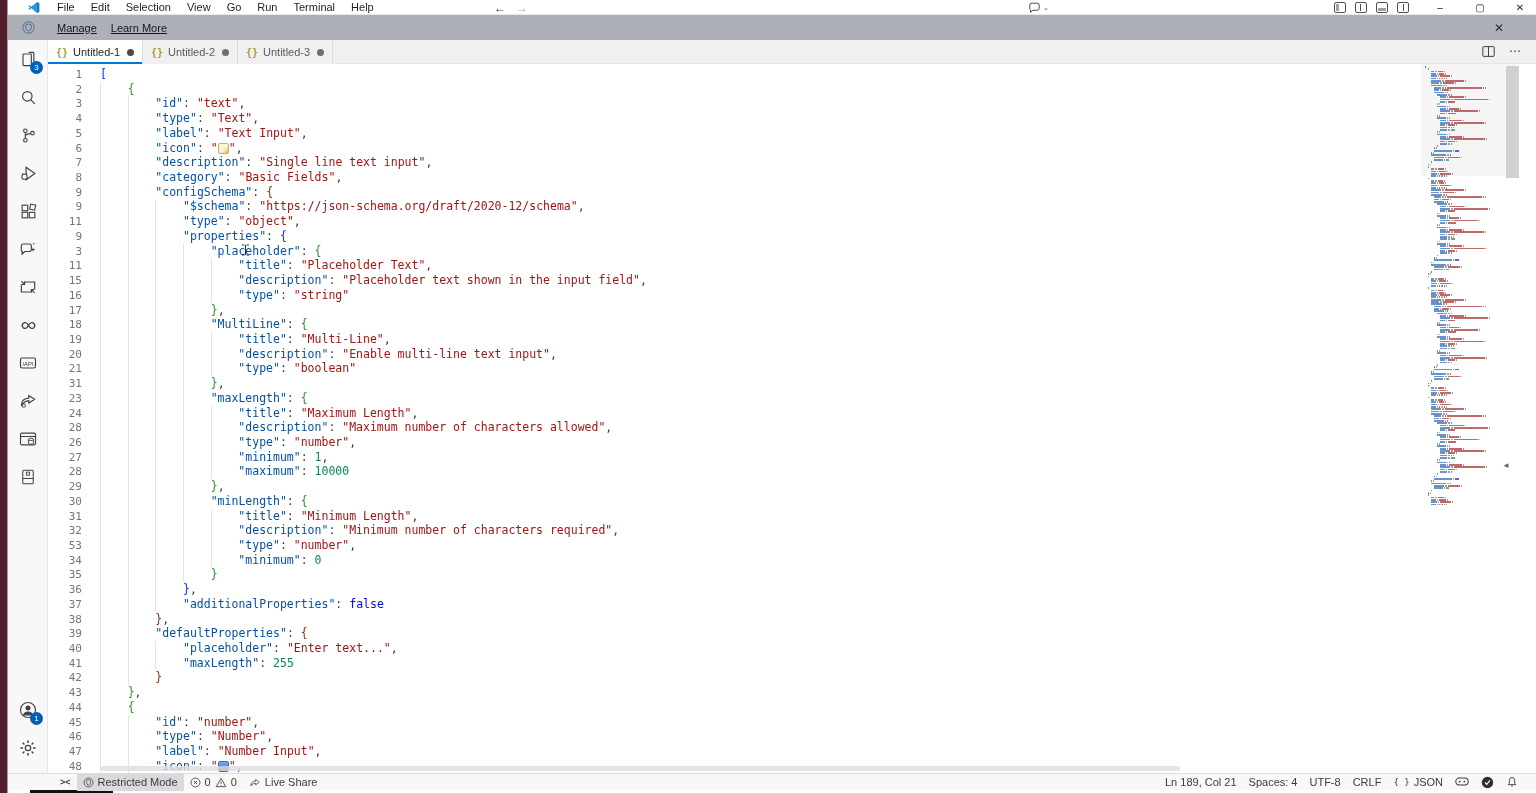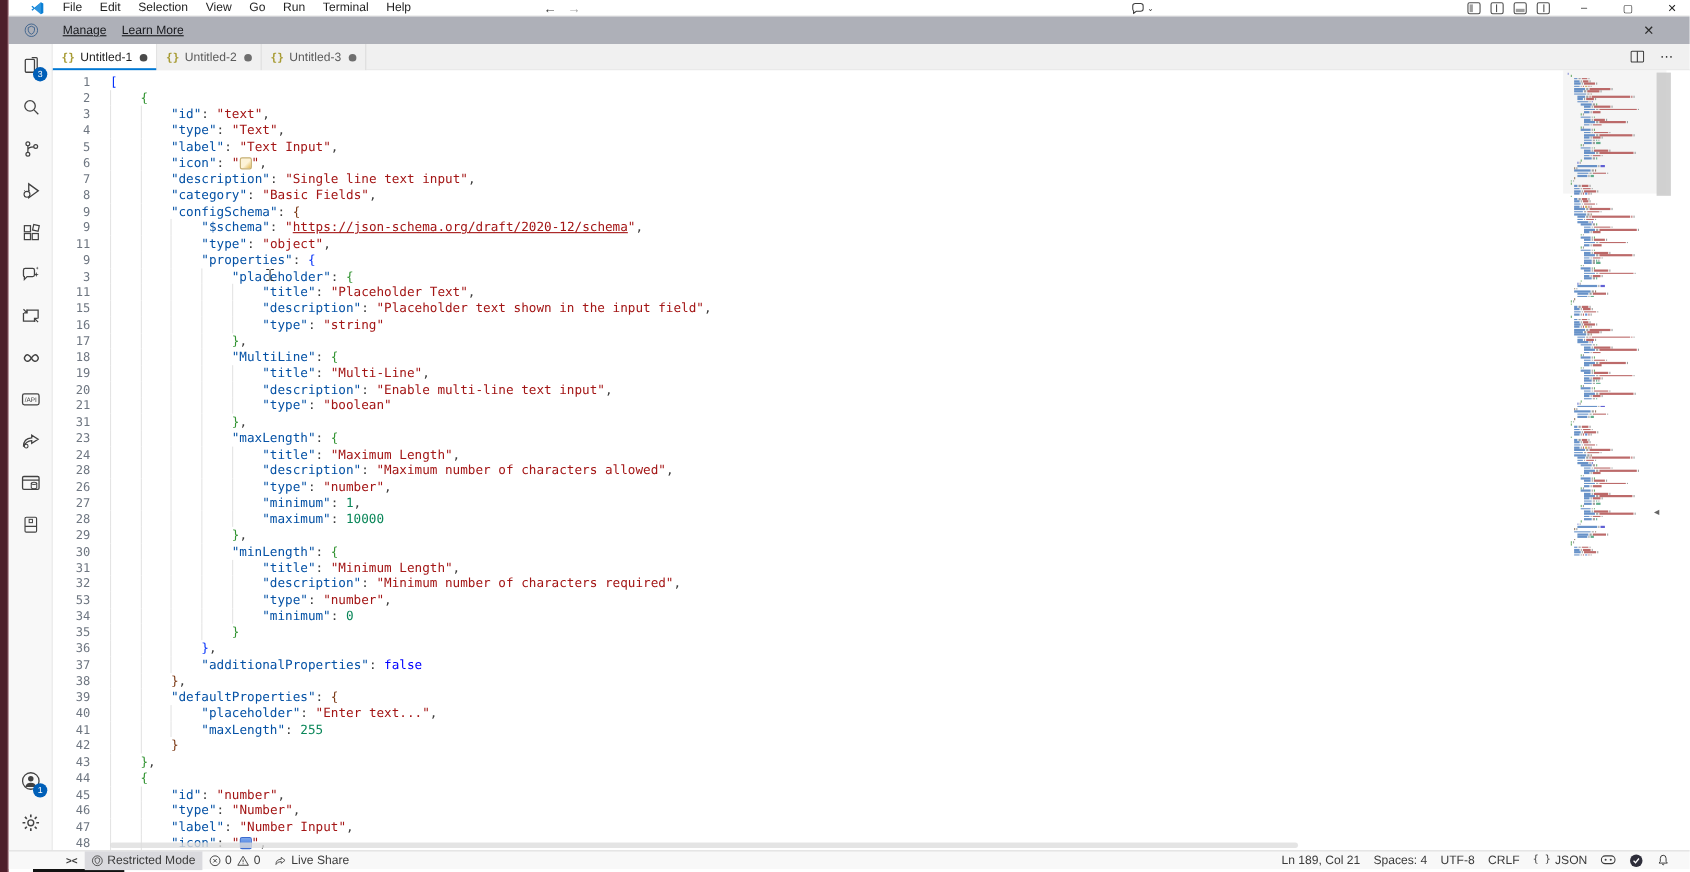--- a/index.html
+++ b/index.html
@@ -52,21 +52,21 @@
   .tab.active::after { content:""; position:absolute; left:0; right:0; bottom:0; height:2px; background:#0078d4; }
   .tab .json-ic { color:#a79b33; font-weight:bold; font-size:10px; font-family:"DejaVu Sans Mono", monospace; }
   .tab .dot { width:7px; height:7px; border-radius:50%; background:#4a4a4a; margin-left:auto; }
   #editor-actions { position:absolute; right:14px; top:45px; display:flex; gap:14px; color:#3b3b3b; }
 
   
   #editor { left:48px; top:64px; width:1488px; height:709px; background:#ffffff; overflow:hidden; }
   .code-row { position:relative; height:14.72px; white-space:pre; font-family:"DejaVu Sans Mono", monospace; font-size:11.5px; line-height:14.72px; }
   .gutter { display:inline-block; width:34px; text-align:right; color:#6e7681; font-size:11px; margin-right:18px; }
   .guide { display:inline-block; width:27.68px; border-left:1px solid #e4e4e4; height:14.72px; vertical-align:top; }
-  .tk-k { color:#0451a5; } .tk-s { color:#a31515; } .tk-u { color:#a31515; text-decoration:underline; }
+  .tk-k { color:#0451a5; } .tk-s { color:#a31515; } .tk-u { color:#a31515; }
   .tk-n { color:#098658; } .tk-b { color:#0000ff; } .tk-p { color:#3b3b3b; }
   .tk-b1 { color:#0431fa; } .tk-b2 { color:#319331; } .tk-b3 { color:#7b3814; }
   .tk-e1, .tk-e2 { display:inline-block; width:11px; height:11px; vertical-align:-2px; border-radius:2px;
      color:transparent; overflow:hidden; }
   .tk-e1 { background:linear-gradient(135deg,#fdf3d7 55%,#e2b64e); border:1px solid #c5ad6e; }
   .tk-e2 { background:linear-gradient(180deg,#79a7f0,#3c6cd0); border:1px solid #3c6cd0; }
 
   
   #minimap { left:1425px; top:66px; width:78px; height:700px; overflow:hidden; }
   .mm-row { height:2.33px; white-space:nowrap; }

